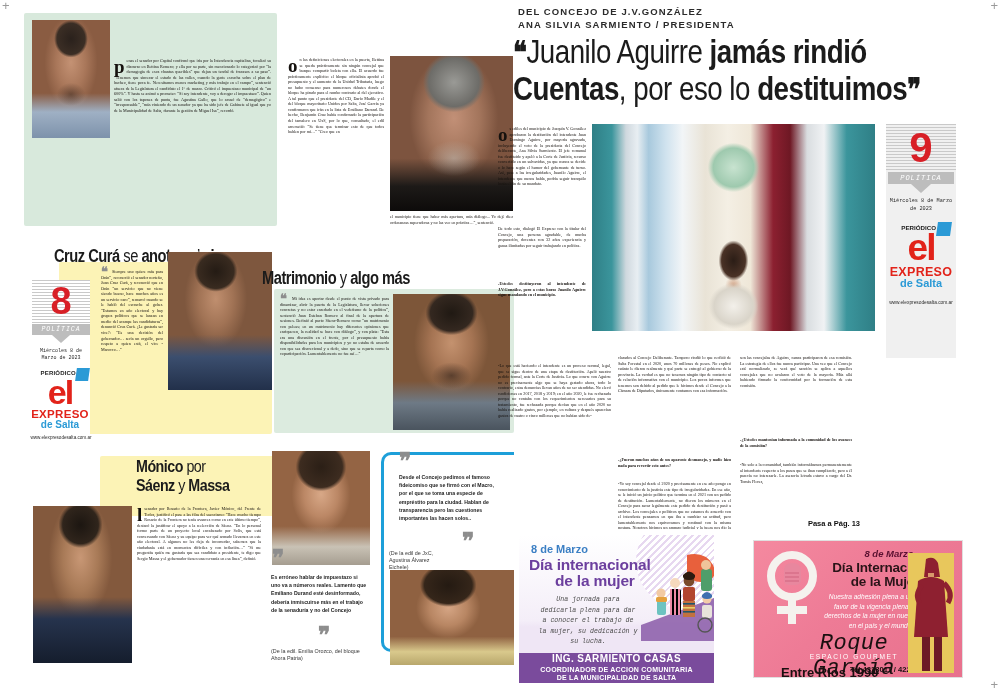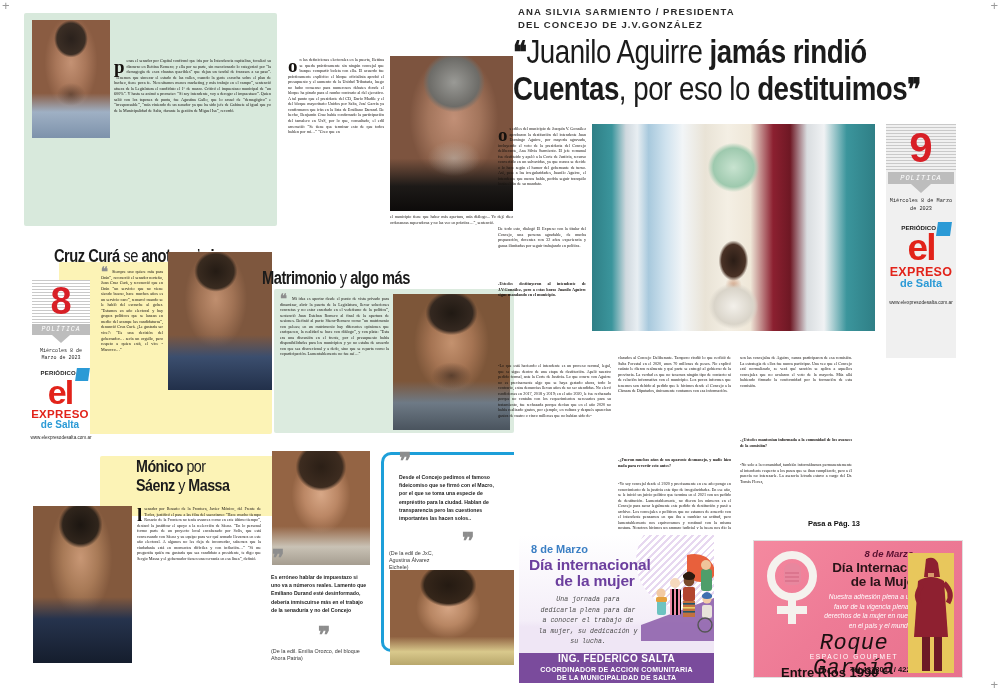--- a/index.html
+++ b/index.html
@@ -256,22 +256,22 @@
 
   <div class="abs sans" style="left:399px;top:473px;width:106px;font-size:5.6px;line-height:8.2px;font-weight:700;color:#1b1b1b;transform:scaleX(0.92);transform-origin:left top;">Desde el Concejo pedimos el famoso fideicomiso que se firmó con el Macro, por el que se toma una especie de empréstito para la ciudad. Hablan de transparencia pero las cuestiones importantes las hacen solos..</div>
 
   <div class="abs qmark" style="left:462px;top:531px;font-size:23px;line-height:20px;color:#8d8d8d;">❞</div>
 
   <div class="abs sans" style="left:389px;top:550px;width:58px;font-size:5.4px;line-height:7px;color:#3a3a3a;">(De la edil de JxC, Agustina Álvarez Eichele)</div>
 
   <div class="abs photo ph-eichele" style="left:390px;top:570px;width:124px;height:95px;position:absolute;"></div>
 
   <div class="abs sans" style="left:518px;top:6px;width:320px;font-size:9.5px;font-weight:700;line-height:12.5px;letter-spacing:1.1px;color:#2b2b2b;">
+    <div>DEL CONCEJO DE J.V.GONZÁLEZ</div>
     <div>ANA SILVIA SARMIENTO / PRESIDENTA</div>
-    <div>DEL CONCEJO DE J.V.GONZÁLEZ</div>
   </div>
 
   <div class="abs" style="left:513px;top:34px;width:500px;">
     <div class="hl" style="font-size:33px;line-height:36px;width:580px;">
       <span class="qmark" style="font-size:31px;color:#1b1b1b;">❝</span><span class="lt">Juanilo Aguirre </span><span>jamás rindió</span>
     </div>
     <div class="hl" style="font-size:33px;line-height:36px;width:580px;">
       <span>Cuentas</span><span class="lt">, por eso lo </span><span>destituimos</span><span class="qmark" style="font-size:31px;color:#1b1b1b;">❞</span>
     </div>
   </div>
@@ -350,21 +350,21 @@
         </g>
 
         <circle cx="68" cy="46" r="4.6" fill="#f3cda8"></circle>
         <path d="M63 42 q5 -6 10 0 q1 4 -5 4 q-6 0 -5 -4z" fill="#3f6fb0"></path>
         <rect x="63" y="52" width="10" height="13" rx="2" fill="#e8e3db"></rect>
         <circle cx="66" cy="72" r="7" fill="none" stroke="#555" stroke-width="1.4"></circle>
       </svg>
     </div>
 
     <div class="abs" style="left:0;bottom:0;width:195px;height:30px;background:#7a4b9c;"></div>
-    <div class="abs sans" style="left:0;bottom:19px;width:195px;text-align:center;font-size:10px;font-weight:700;color:#ffffff;letter-spacing:0.4px;">ING. FEDERICO SALTA</div>
+    <div class="abs sans" style="left:0;bottom:19px;width:195px;text-align:center;font-size:10px;font-weight:700;color:#ffffff;letter-spacing:0.4px;">ING. SARMIENTO CASAS</div>
     <div class="abs sans" style="left:0;bottom:10px;width:195px;text-align:center;font-size:7px;font-weight:700;color:#ffffff;letter-spacing:0.2px;">COORDINADOR DE ACCION COMUNITARIA</div>
     <div class="abs sans" style="left:0;bottom:2px;width:195px;text-align:center;font-size:7px;font-weight:700;color:#ffffff;letter-spacing:0.2px;">DE LA MUNICIPALIDAD DE SALTA</div>
   </div>
 
   <div class="abs" style="left:753px;top:540px;width:210px;height:138px;background:linear-gradient(135deg,#f4899f 0%,#ee7b96 45%,#e8718d 100%);overflow:hidden;border:1px solid #e0e0e0;">
 
     <div class="abs" style="left:10px;top:10px;width:56px;height:78px;">
       <svg width="56" height="78" viewBox="0 0 56 78">
         <circle cx="28" cy="25" r="21" fill="none" stroke="#f5f2ee" stroke-width="8"></circle>
         <rect x="24" y="45" width="8" height="28" fill="#f5f2ee"></rect>

